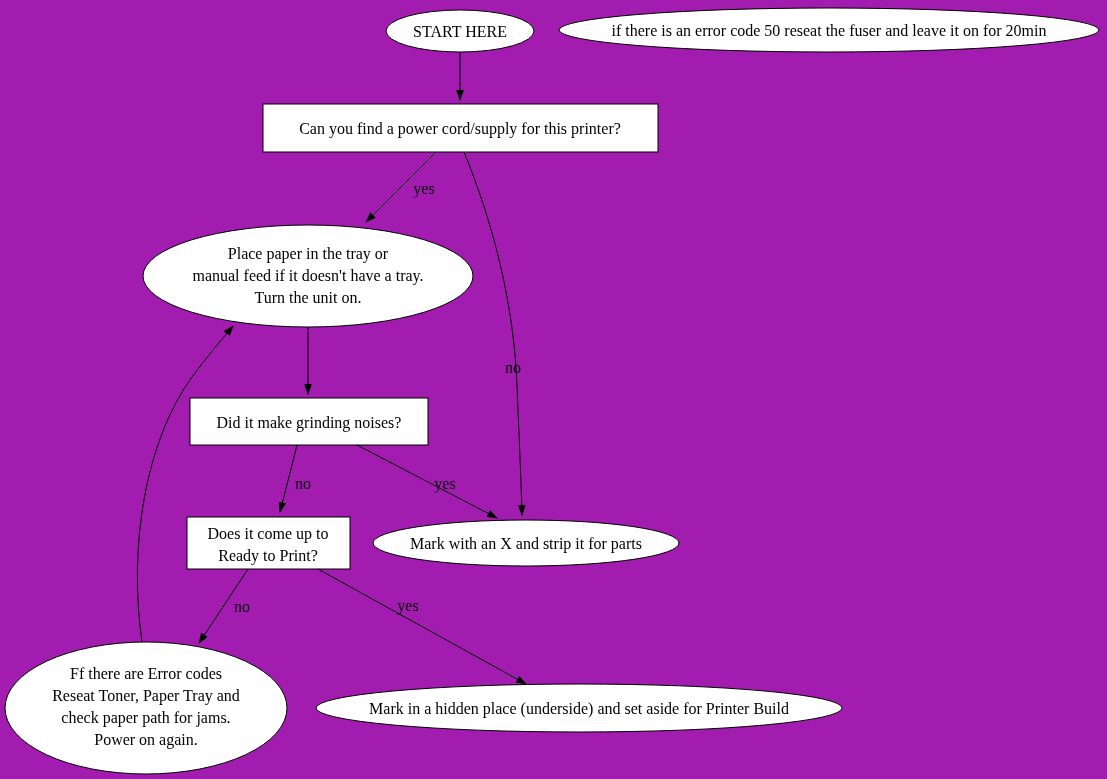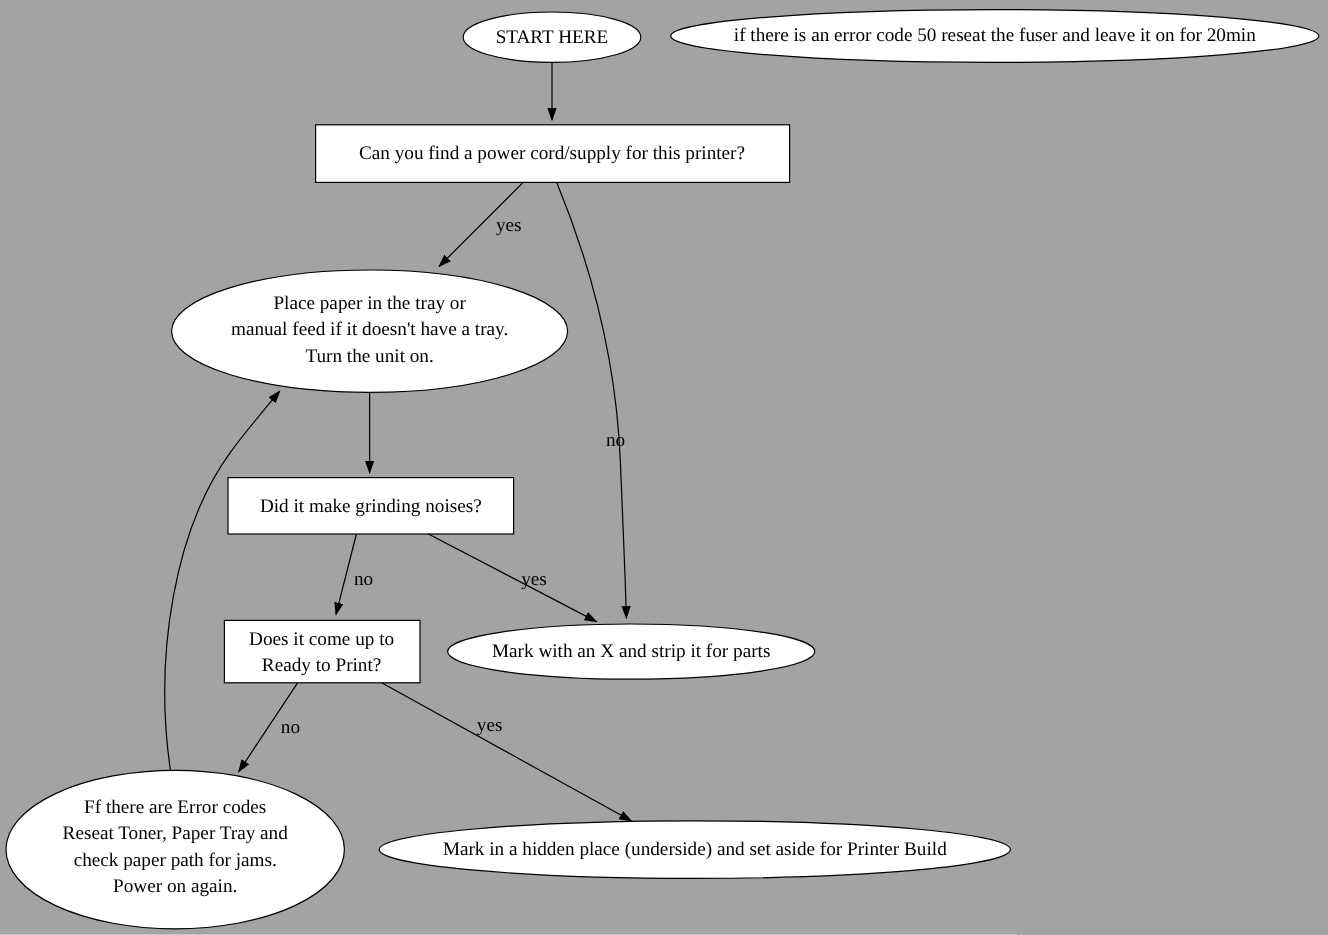--- a/index.html
+++ b/index.html
@@ -5,21 +5,21 @@
 <style>
   html, body {
     margin: 0;
     padding: 0;
     background: #ffffff;
   }
   .canvas-wrap {
     position: relative;
     width: 1107px;
     height: 779px;
-    background: #a3a3a3;
+    background: #a21caf;
   }
   svg {
     display: block;
   }
   .shape {
     fill: #ffffff;
     stroke: #000000;
     stroke-width: 1;
   }
   .edge {

